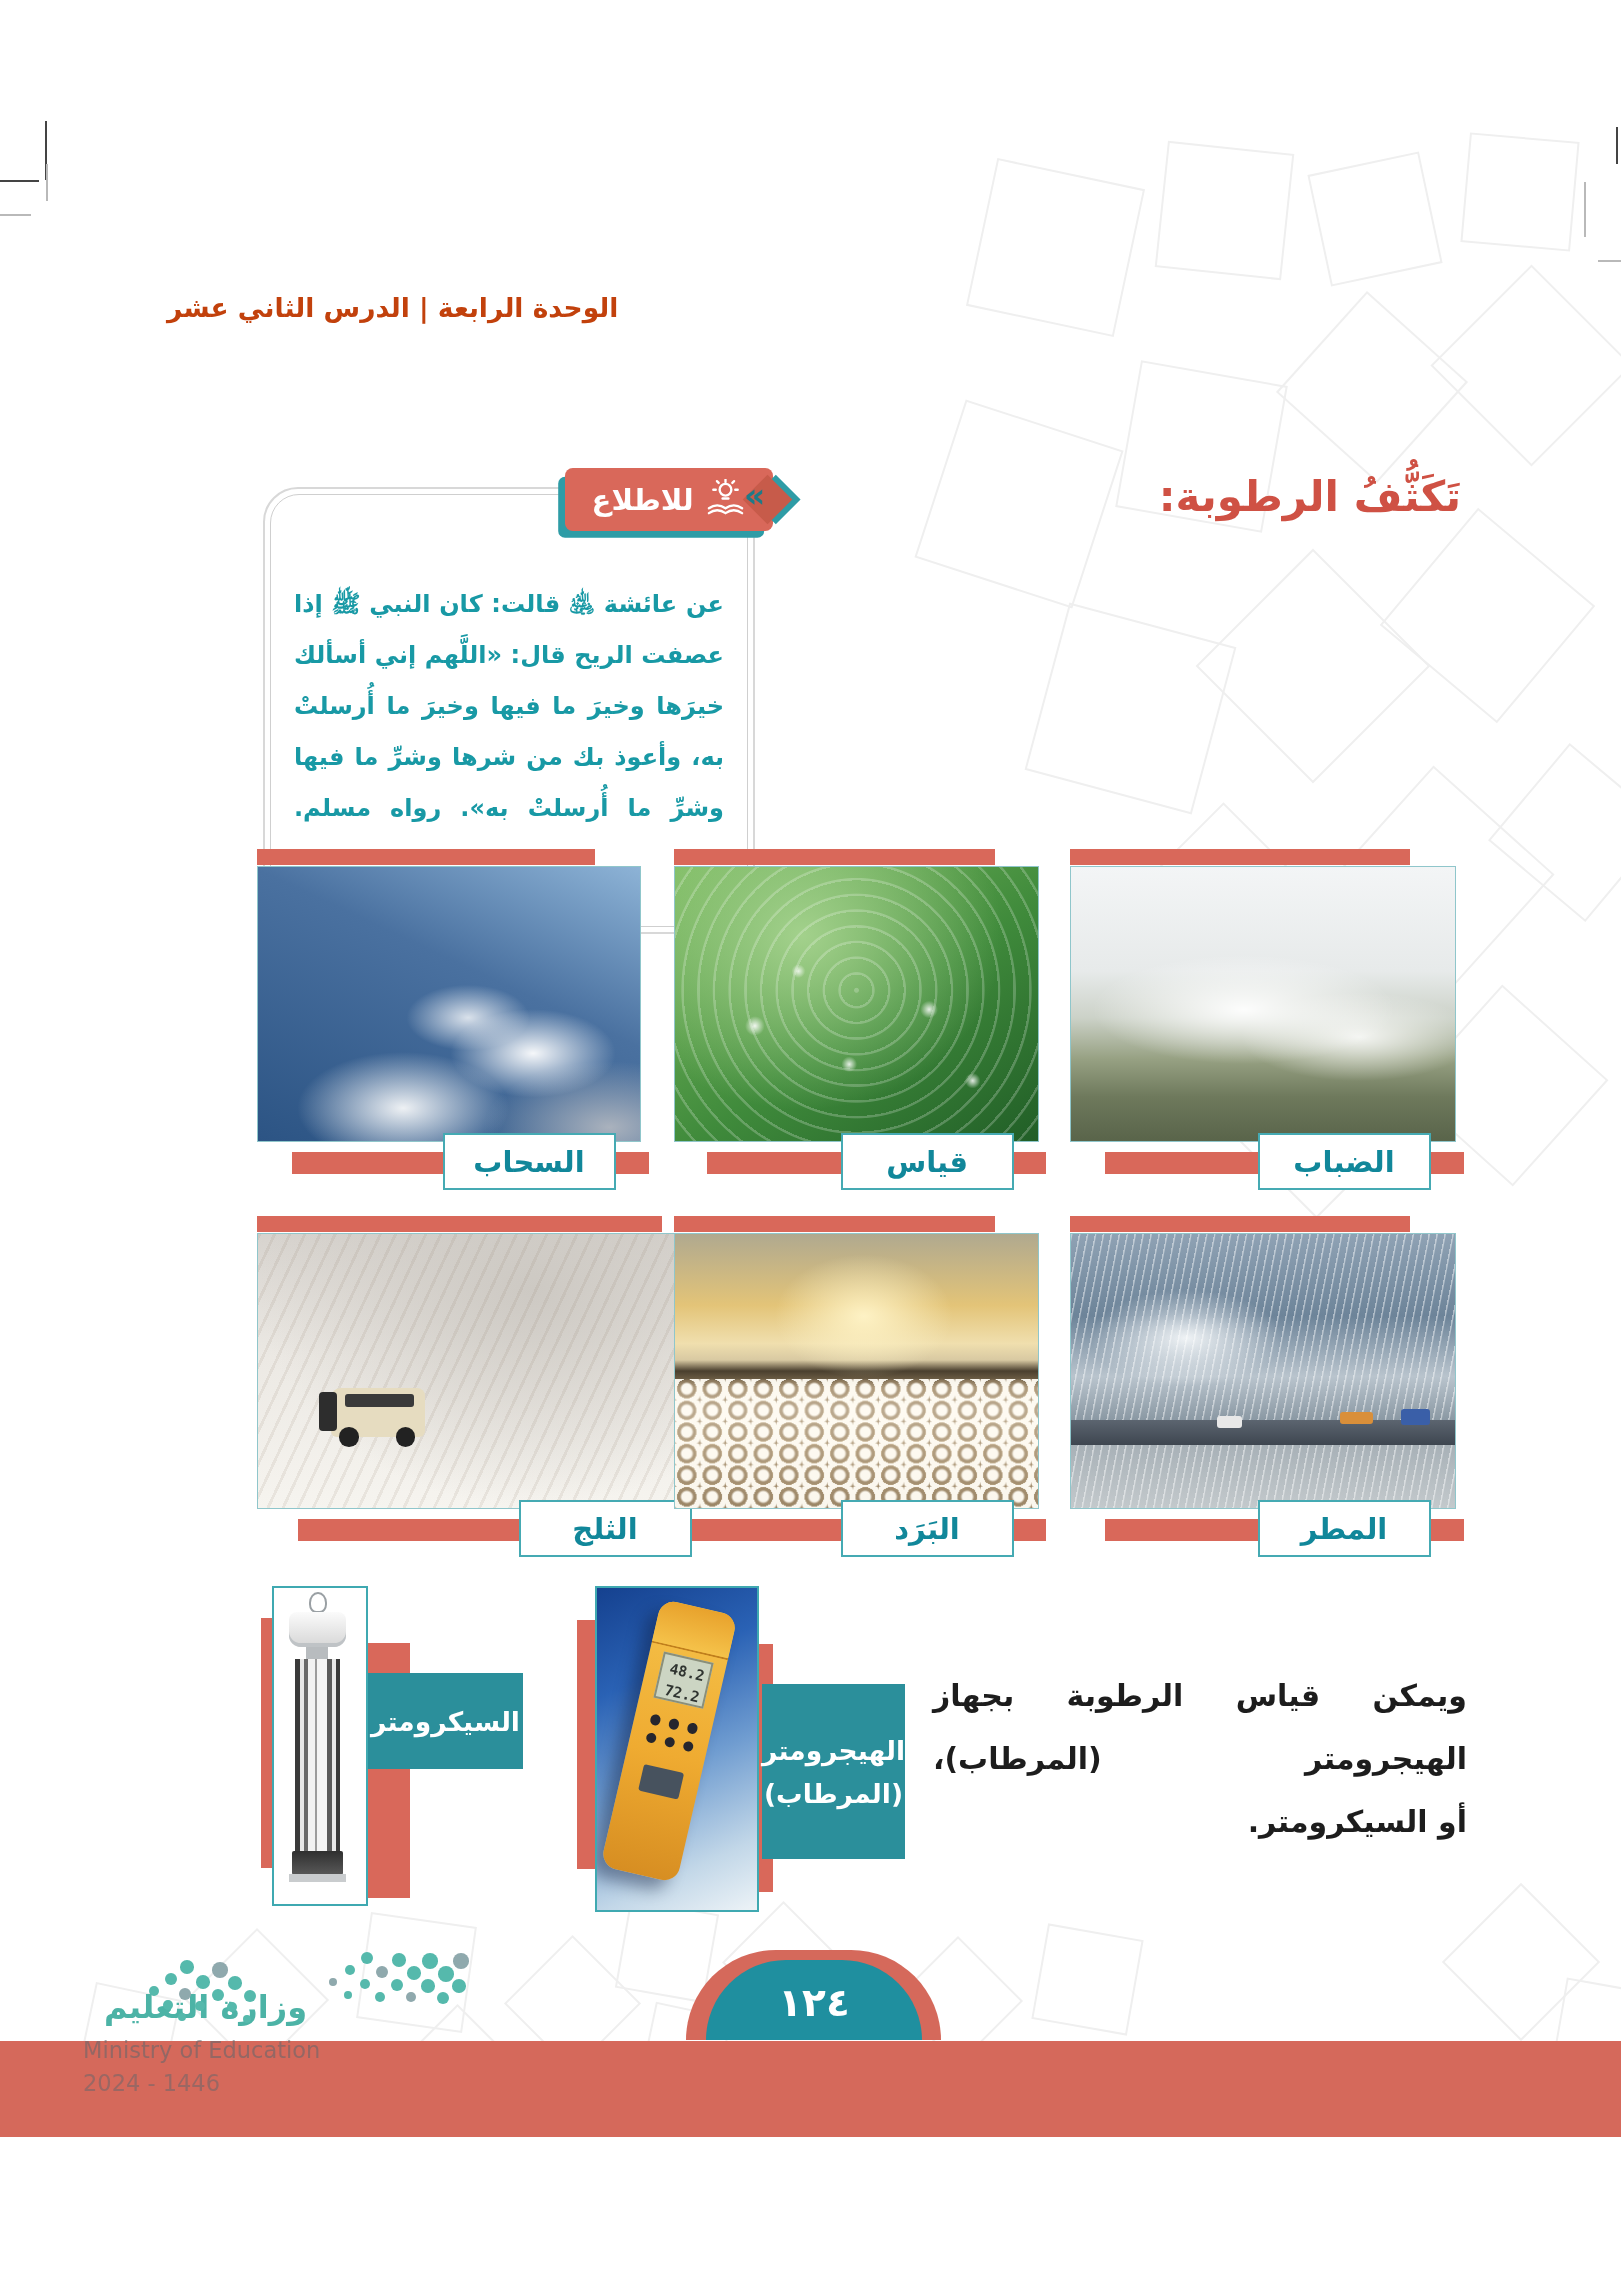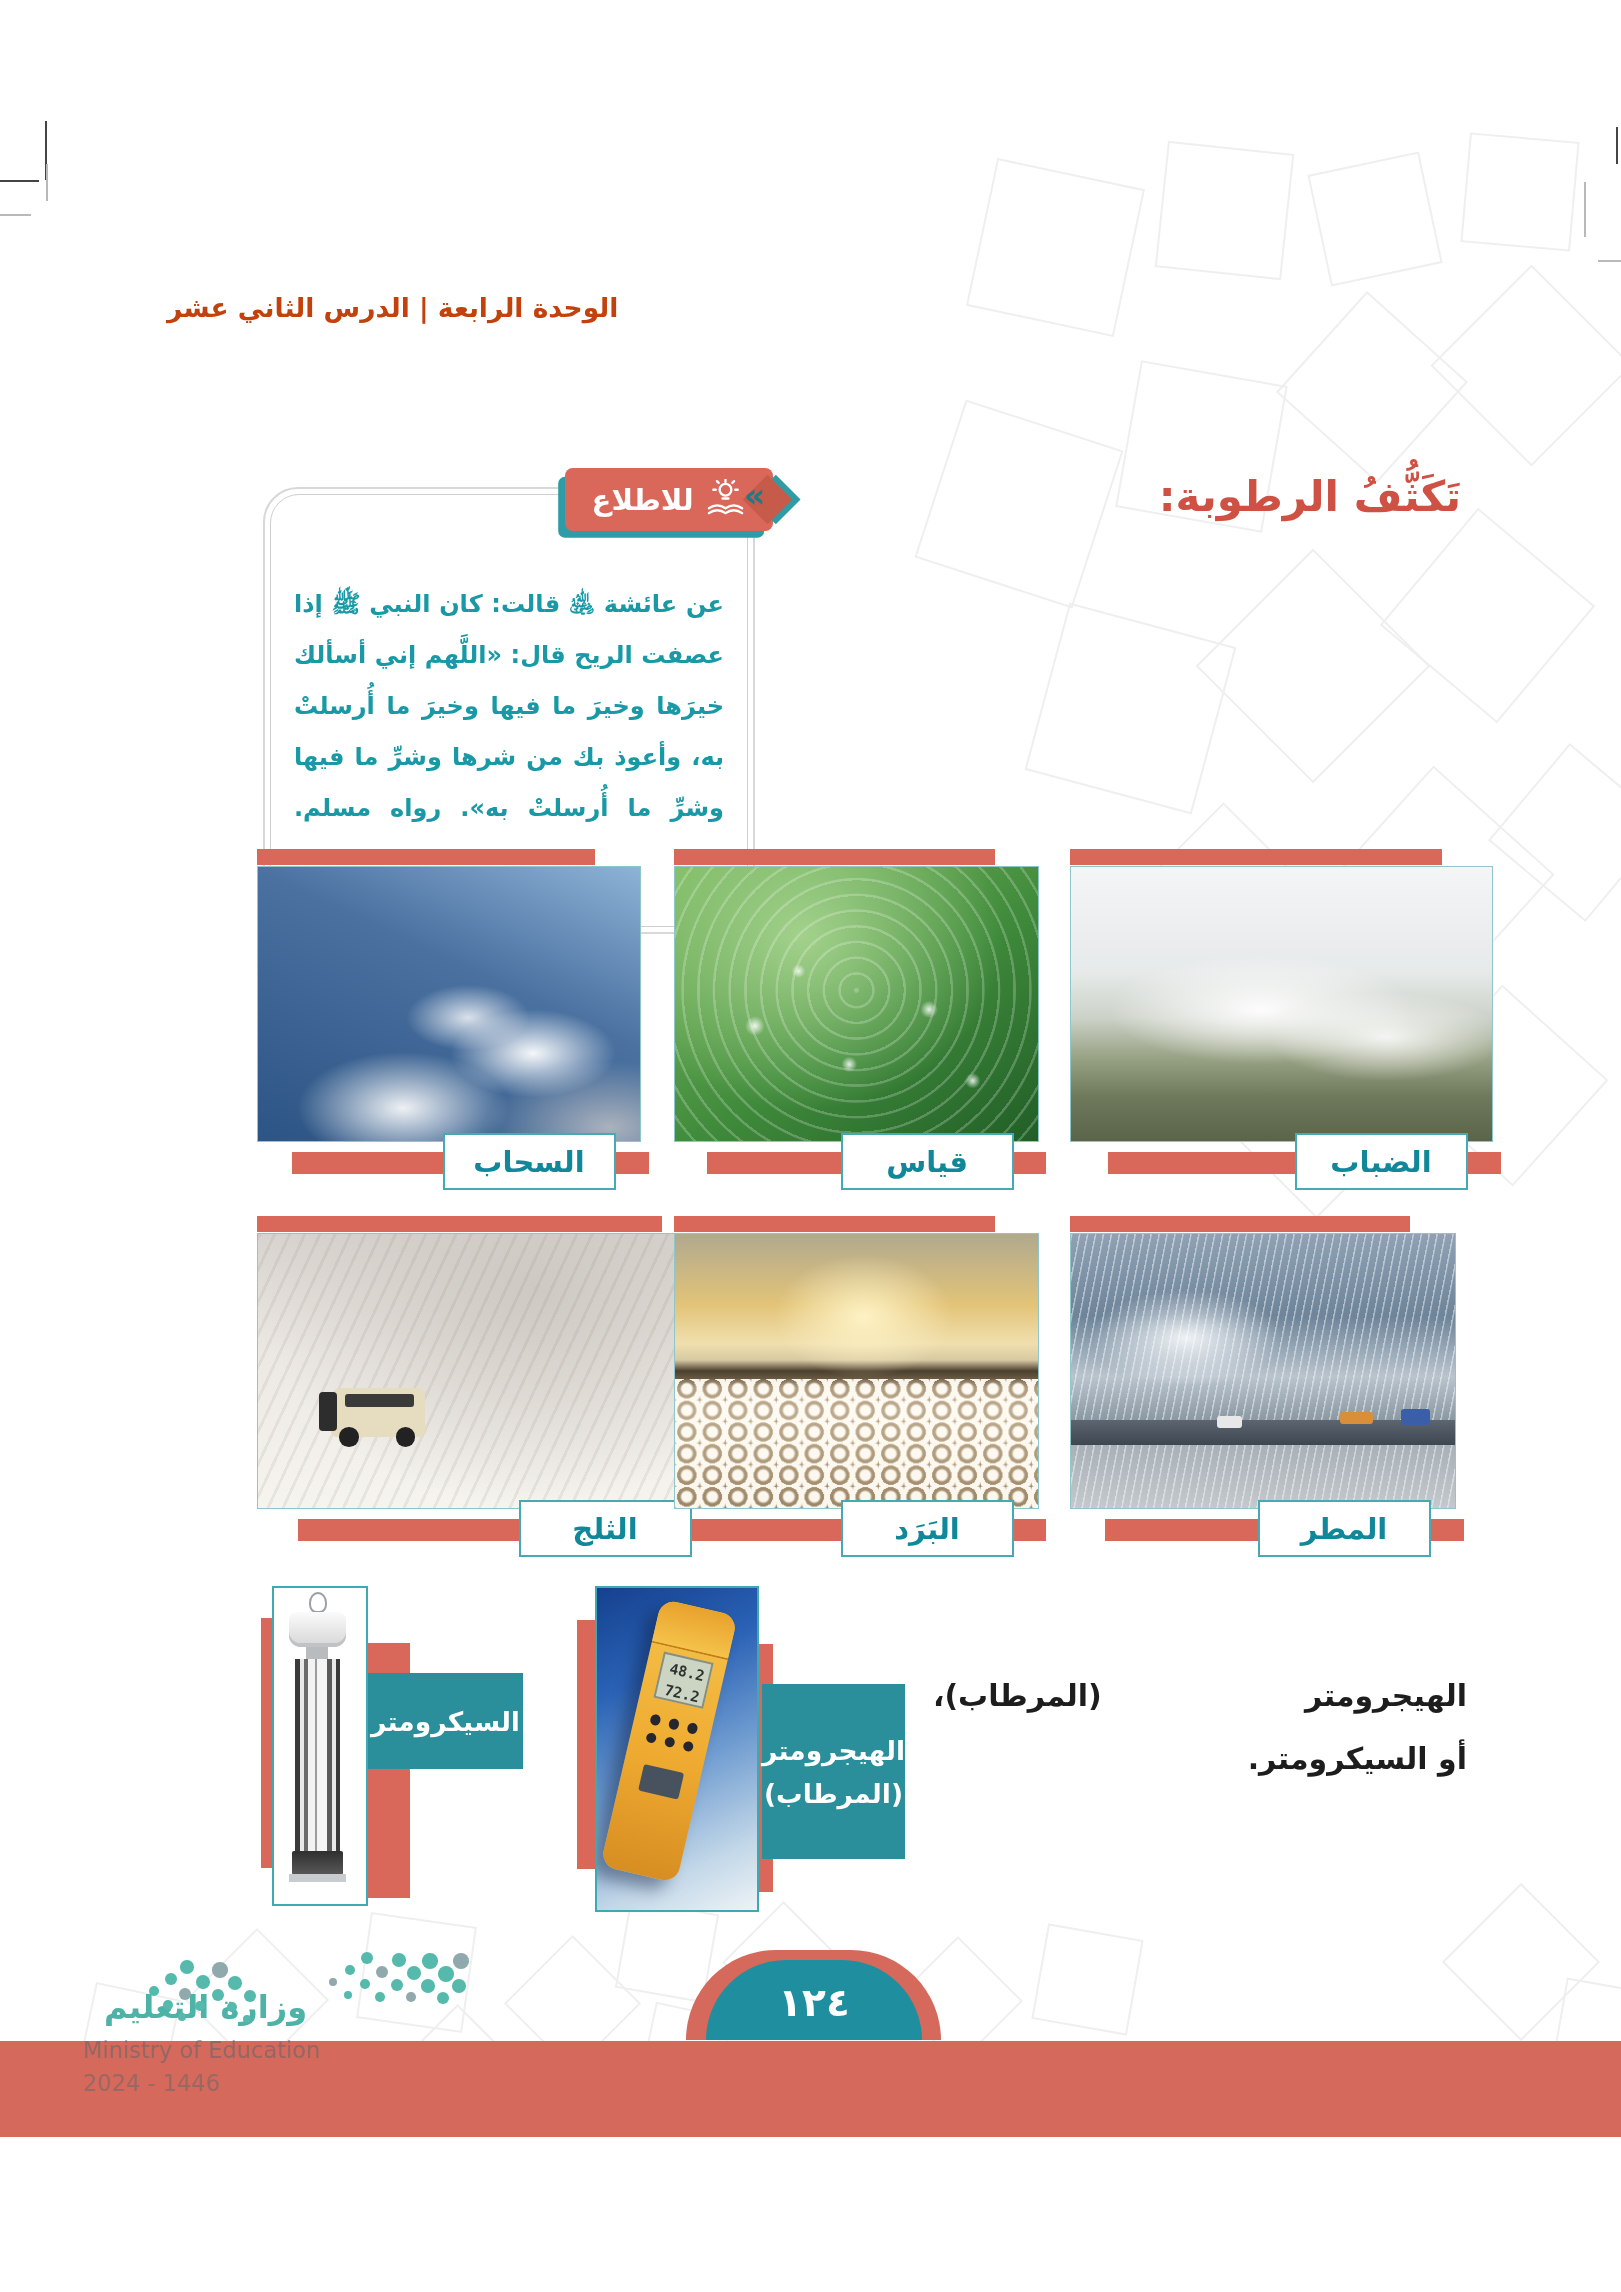--- a/index.html
+++ b/index.html
@@ -191,21 +191,21 @@
     <div class="photo scene-clouds"></div>
     <div class="bar-bottom"></div>
     <div class="fig-label">السحاب</div>
   </div>
   <div class="figure" style="left:674px;top:866px;width:365px;height:276px;">
     <div class="bar-top"></div>
     <div class="photo scene-dew"></div>
     <div class="bar-bottom"></div>
     <div class="fig-label">قياس</div>
   </div>
-  <div class="figure" style="left:1070px;top:866px;width:386px;height:276px;padding-left:37px;">
+  <div class="figure" style="left:1070px;top:866px;width:386px;height:276px;">
     <div class="bar-top"></div>
     <div class="photo scene-fog"></div>
     <div class="bar-bottom"></div>
     <div class="fig-label">الضباب</div>
   </div>
 
   <div class="figure" style="left:257px;top:1233px;width:460px;height:276px;">
     <div class="bar-top"></div>
     <div class="photo scene-snow">
       <div class="suv">
@@ -228,20 +228,21 @@
       <div class="rain-road"></div>
       <div class="rain-car" style="left:38%;top:66.5%;"></div>
       <div class="rain-car" style="left:70%;top:65%;width:33px;background:#d98f3a;"></div>
       <div class="rain-car" style="left:86%;top:64%;width:29px;background:#3a5fa8;height:15.7px;"></div>
     </div>
     <div class="bar-bottom"></div>
     <div class="fig-label">المطر</div>
   </div>
 
   <div class="abs inst-text">
+    <div class="jline">ويمكن قياس الرطوبة بجهاز</div>
     <div class="jline">الهيجرومتر (المرطاب)،</div>
     <div class="rline">أو السيكرومتر.</div>
   </div>
 
   <div class="redbar-v" style="left:261px;top:1618px;width:11.8px;height:250px;"></div>
   <div class="redbar-v" style="left:365px;top:1643px;width:45px;height:255px;"></div>
   <div class="abs psy-box">
     <div class="psy-ring"></div>
     <div class="psy-cap"></div>
     <div class="psy-neck"></div>

